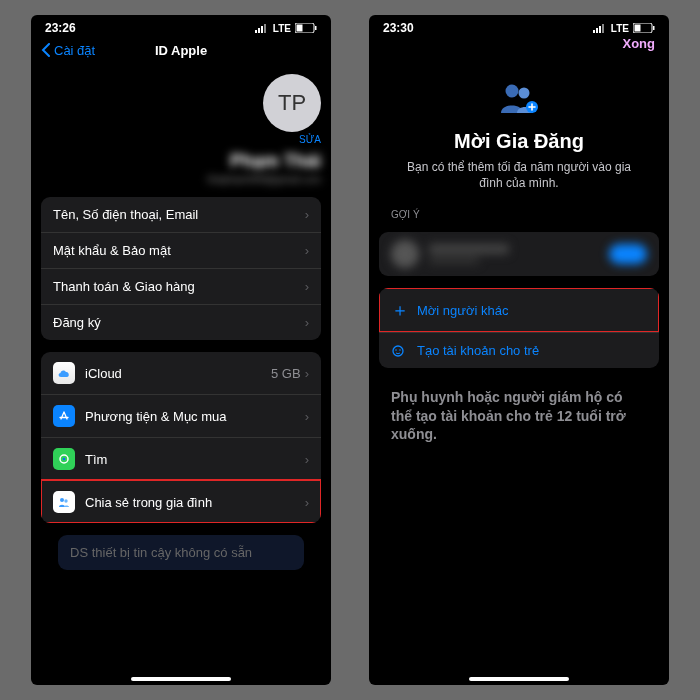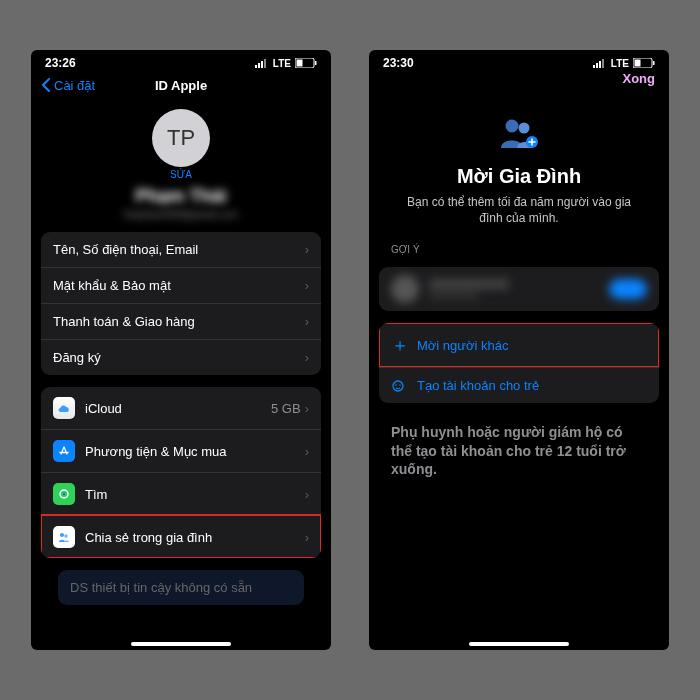--- a/index.html
+++ b/index.html
@@ -4,21 +4,21 @@
 <style>
   * { box-sizing: border-box; margin: 0; padding: 0; }
   body {
     width: 700px; height: 700px;
     background: #6b6b6b;
     display: flex; justify-content: center; align-items: center;
     font-family: -apple-system, "Helvetica Neue", Arial, sans-serif;
     gap: 38px;
   }
   .phone {
-    width: 300px; height: 600px;
+    width: 300px; height: 670px;
     background: #000;
     border-radius: 6px;
     overflow: hidden;
     display: flex; flex-direction: column;
     color: #fff;
     font-size: 13px;
     position: relative;
   }
   .status-bar {
     display: flex; justify-content: space-between; align-items: center;
@@ -30,21 +30,21 @@
     display: flex; align-items: center; justify-content: center;
     position: relative; padding: 6px 10px 10px 10px;
   }
   .nav-back {
     position: absolute; left: 10px; color: #0a84ff;
     display: flex; align-items: flex-start; font-size: 13px;
   }
   .nav-done { position: absolute; right: 14px; color: #f0abfc; font-size: 13px; font-weight: 600; }
   .nav-title { font-size: 13px; font-weight: 600; }
   .content { flex: 1; overflow: hidden; padding: 0 10px; }
-  .avatar-block { text-align: center; margin: 6px 0 10px 0; }
+  .avatar-block { text-align: right; margin: 6px 0 10px 0; }
   .avatar {
     width: 58px; height: 58px; border-radius: 50%;
     background: #d1d1d6; color: #333; font-size: 22px; font-weight: 500;
     display: inline-flex; align-items: center; justify-content: center;
   }
   .edit-link { color: #0a84ff; font-size: 10px; display: block; margin-top: 2px; }
   .profile-name { font-size: 18px; font-weight: 600; margin-top: 6px; filter: blur(4px); }
   .profile-email { font-size: 10px; color: #888; margin-top: 2px; filter: blur(4px); }
   .group {
     background: #1c1c1e; border-radius: 9px; margin: 12px 0;
@@ -224,21 +224,21 @@
       <span class="hero-icon">
         <svg width="44" height="36" viewBox="0 0 44 36">
           <circle cx="15" cy="10" r="6.5" fill="#3a6bb5"></circle>
           <circle cx="27" cy="12" r="5.5" fill="#5b8ed6"></circle>
           <path d="M4 32 C4 22 26 22 26 32 Z" fill="#3a6bb5"></path>
           <path d="M20 32 C20 24 36 24 36 32 Z" fill="#5b8ed6"></path>
           <circle cx="35" cy="26" r="6" fill="#0a84ff"></circle>
           <path d="M35 23 L35 29 M32 26 L38 26" stroke="#fff" stroke-width="1.6" stroke-linecap="round"></path>
         </svg>
       </span>
-      <div class="hero-title">Mời Gia Đình</div>
+      <div class="hero-title">Mời Gia Đăng</div>
       <div class="hero-sub">Bạn có thể thêm tối đa năm người vào gia đình của mình.</div>
     </div>
 
     <div class="section-header">GỢI Ý</div>
     <div class="group">
       <div class="sugg-row">
         <div class="sugg-av"></div>
         <div class="sugg-txt">
             <div class="sugg-n"></div>
             <div class="sugg-d"></div>

